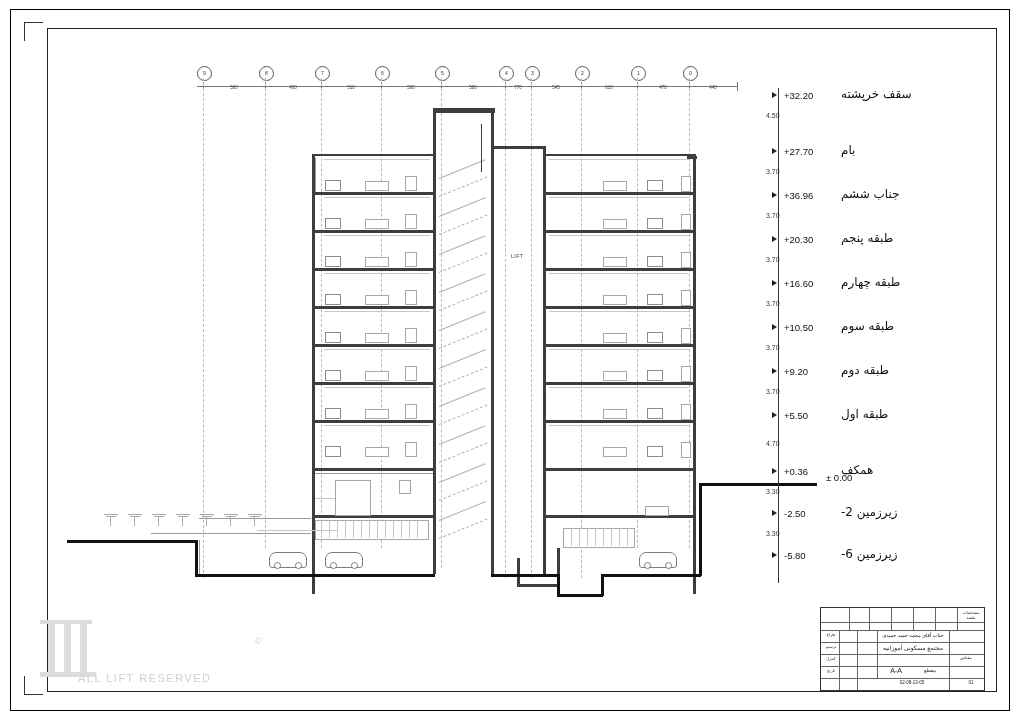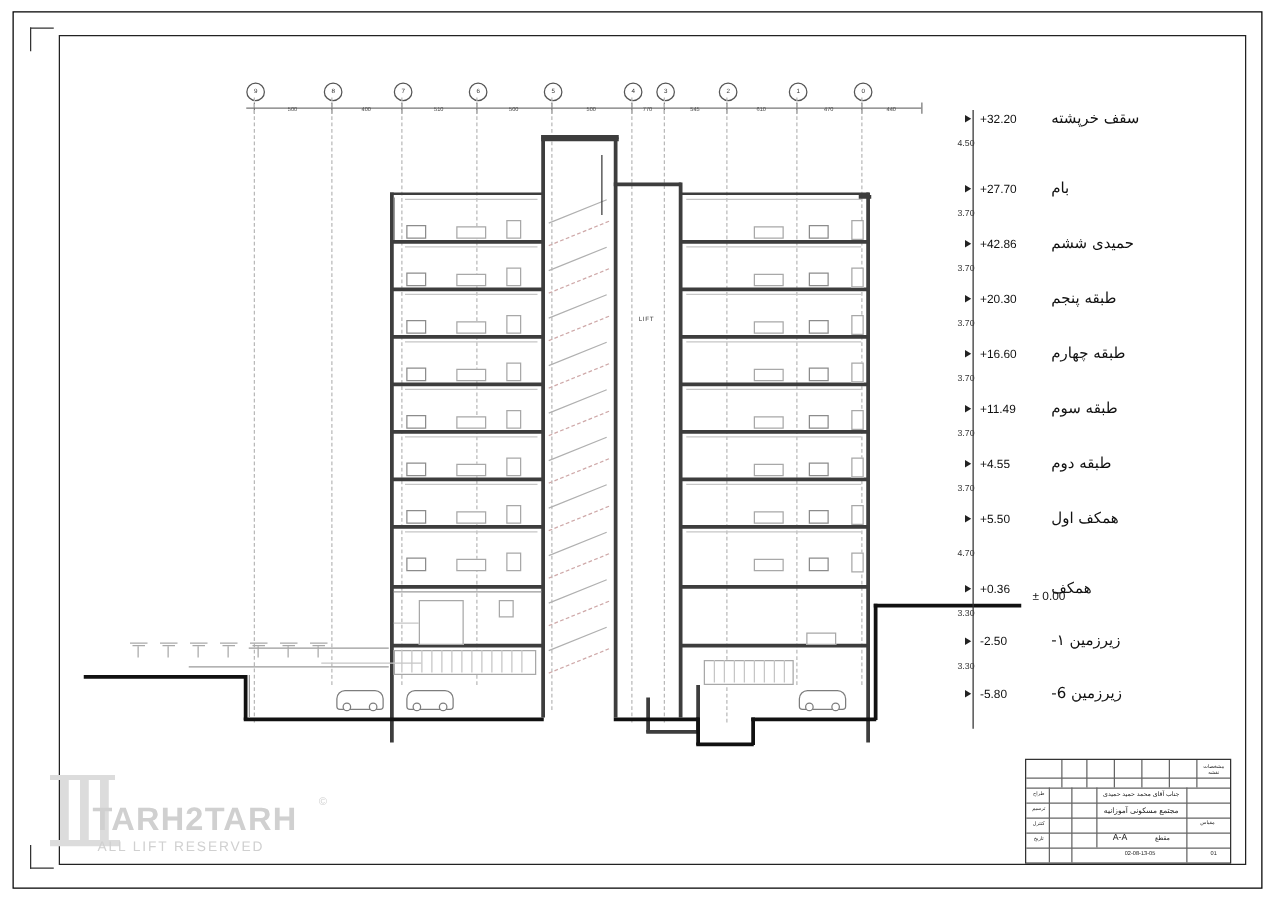--- a/index.html
+++ b/index.html
@@ -388,90 +388,89 @@
 
     <div class="lvl" style="top:88px;">
       <div class="tri"></div>
       <div class="val">+27.70</div>
       <div class="fa">بام</div>
     </div>
     <div class="gap" style="top:108px;">3.70</div>
 
     <div class="lvl" style="top:132px;">
       <div class="tri"></div>
-      <div class="val">+42.86</div>
-      <div class="fa">حمیدی ششم</div>
+      <div class="val">+36.96</div>
+      <div class="fa">جناب ششم</div>
     </div>
     <div class="gap" style="top:152px;">3.70</div>
 
     <div class="lvl" style="top:176px;">
       <div class="tri"></div>
       <div class="val">+20.30</div>
       <div class="fa">طبقه پنجم</div>
     </div>
     <div class="gap" style="top:196px;">3.70</div>
 
     <div class="lvl" style="top:220px;">
       <div class="tri"></div>
       <div class="val">+16.60</div>
       <div class="fa">طبقه چهارم</div>
     </div>
     <div class="gap" style="top:240px;">3.70</div>
 
     <div class="lvl" style="top:264px;">
       <div class="tri"></div>
-      <div class="val">+11.49</div>
+      <div class="val">+10.50</div>
       <div class="fa">طبقه سوم</div>
     </div>
     <div class="gap" style="top:284px;">3.70</div>
 
     <div class="lvl" style="top:308px;">
       <div class="tri"></div>
-      <div class="val">+4.55</div>
+      <div class="val">+9.20</div>
       <div class="fa">طبقه دوم</div>
     </div>
     <div class="gap" style="top:328px;">3.70</div>
 
     <div class="lvl" style="top:352px;">
       <div class="tri"></div>
       <div class="val">+5.50</div>
-      <div class="fa">همکف اول</div>
+      <div class="fa">طبقه اول</div>
     </div>
     <div class="gap" style="top:380px;">4.70</div>
 
     <div class="lvl" style="top:408px;">
       <div class="tri"></div>
       <div class="val">+0.36</div>
       <div class="fa">همکف</div>
     </div>
     <div class="gap" style="top:428px;">3.30</div>
 
     <div class="lvl" style="top:450px;">
       <div class="tri"></div>
       <div class="val">-2.50</div>
-      <div class="fa">زیرزمین ۱-</div>
+      <div class="fa">زیرزمین 2-</div>
     </div>
     <div class="gap" style="top:470px;">3.30</div>
 
     <div class="lvl" style="top:492px;">
       <div class="tri"></div>
       <div class="val">-5.80</div>
       <div class="fa">زیرزمین 6-</div>
     </div>
   </div>
 
   <div class="zero">± 0.00</div>
 
   <div class="wm">
     <div class="wm-col" style="left:0px;top:0px;width:52px;height:4px;"></div>
     <div class="wm-col" style="left:8px;top:4px;width:7px;height:48px;"></div>
     <div class="wm-col" style="left:24px;top:4px;width:7px;height:48px;"></div>
     <div class="wm-col" style="left:40px;top:4px;width:7px;height:48px;"></div>
     <div class="wm-col" style="left:0px;top:52px;width:56px;height:5px;"></div>
-    <div class="wm-txt" style="left:34px;top:20px;">TARH2TARH</div>
     <div class="wm-c" style="left:215px;top:16px;">©</div>
     <div class="wm-sub" style="left:38px;top:52px;">ALL LIFT RESERVED</div>
   </div>
 
   <div class="title-block">
     <div class="tb-row" style="top:14px;"></div>
     <div class="tb-row" style="top:22px;"></div>
     <div class="tb-row" style="top:34px;"></div>
     <div class="tb-row" style="top:46px;"></div>
     <div class="tb-row" style="top:58px;"></div>

